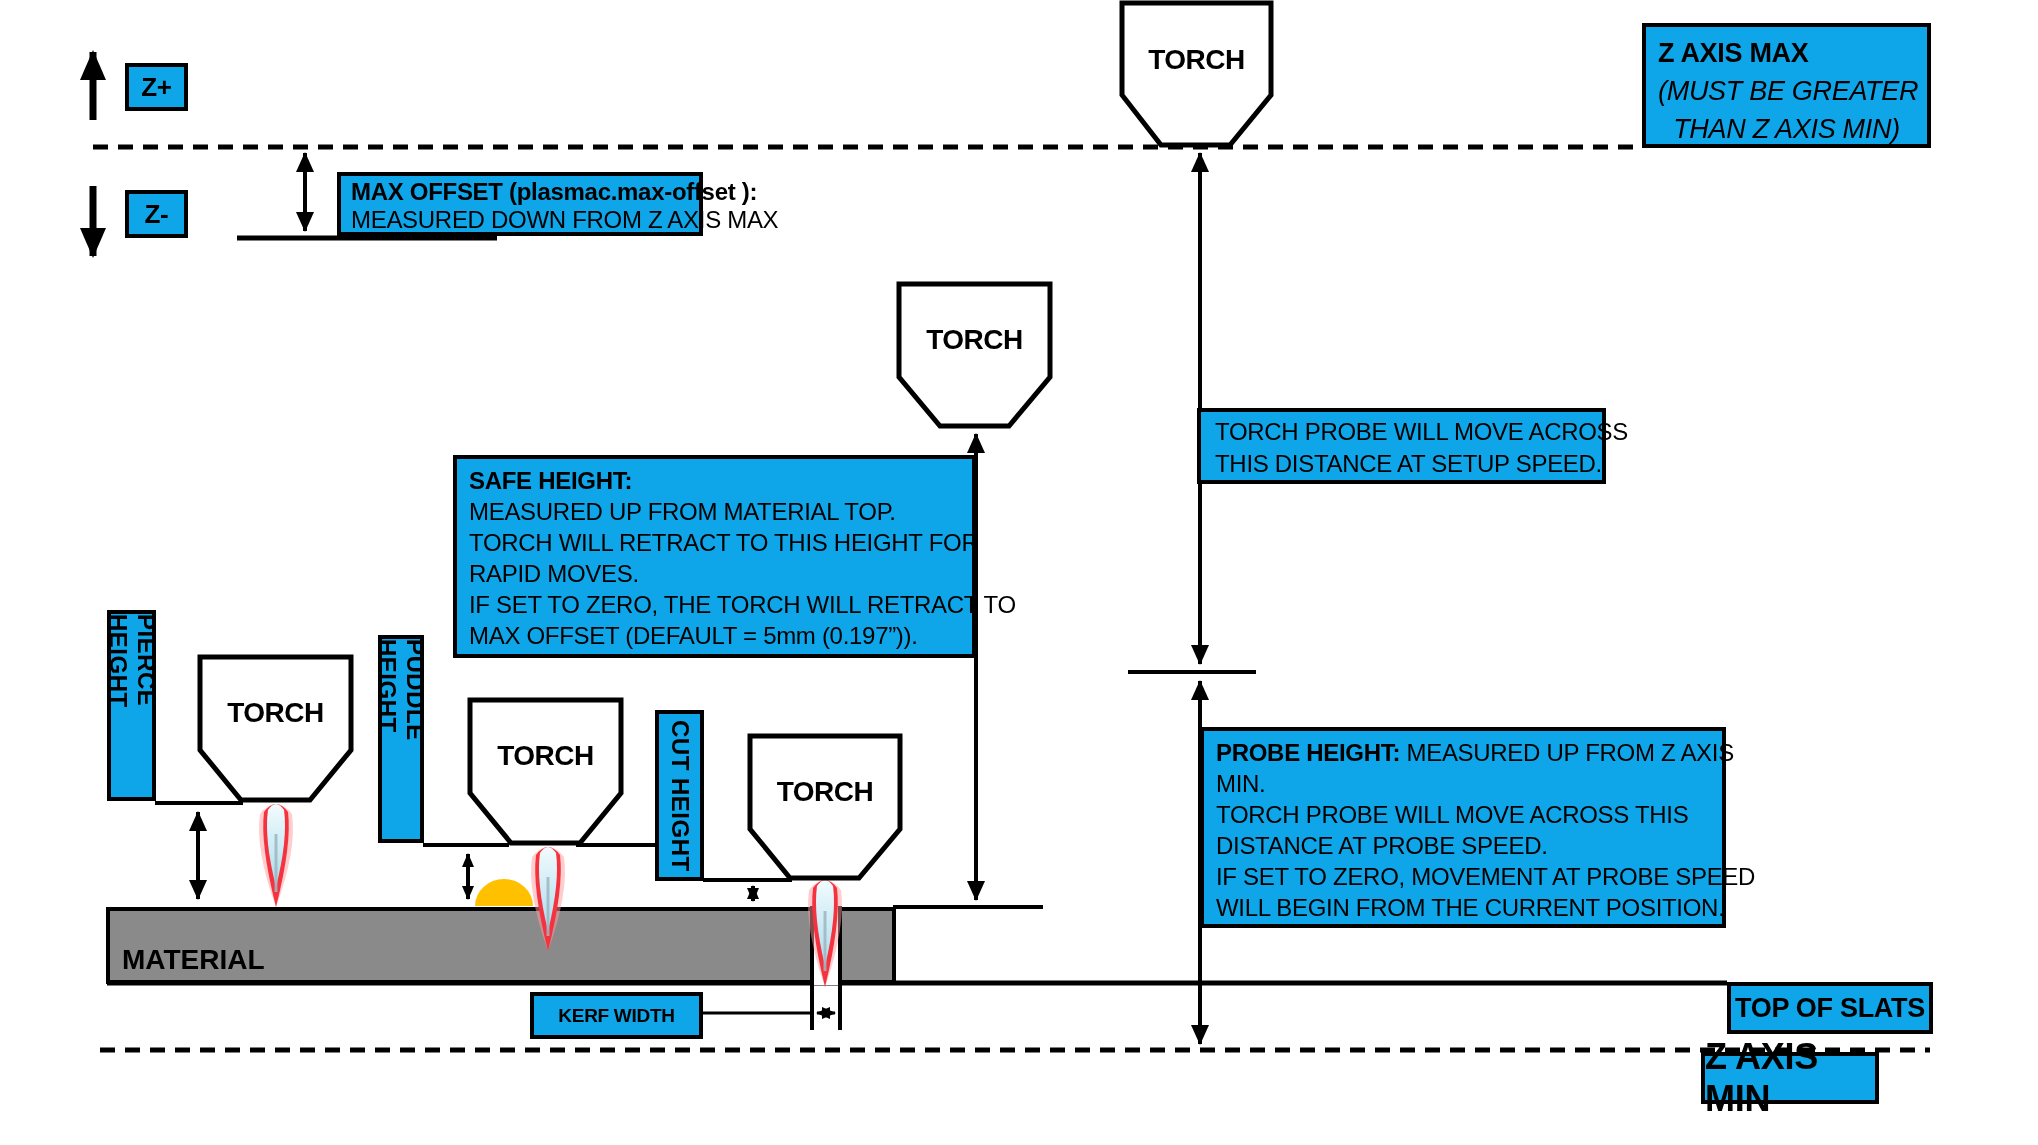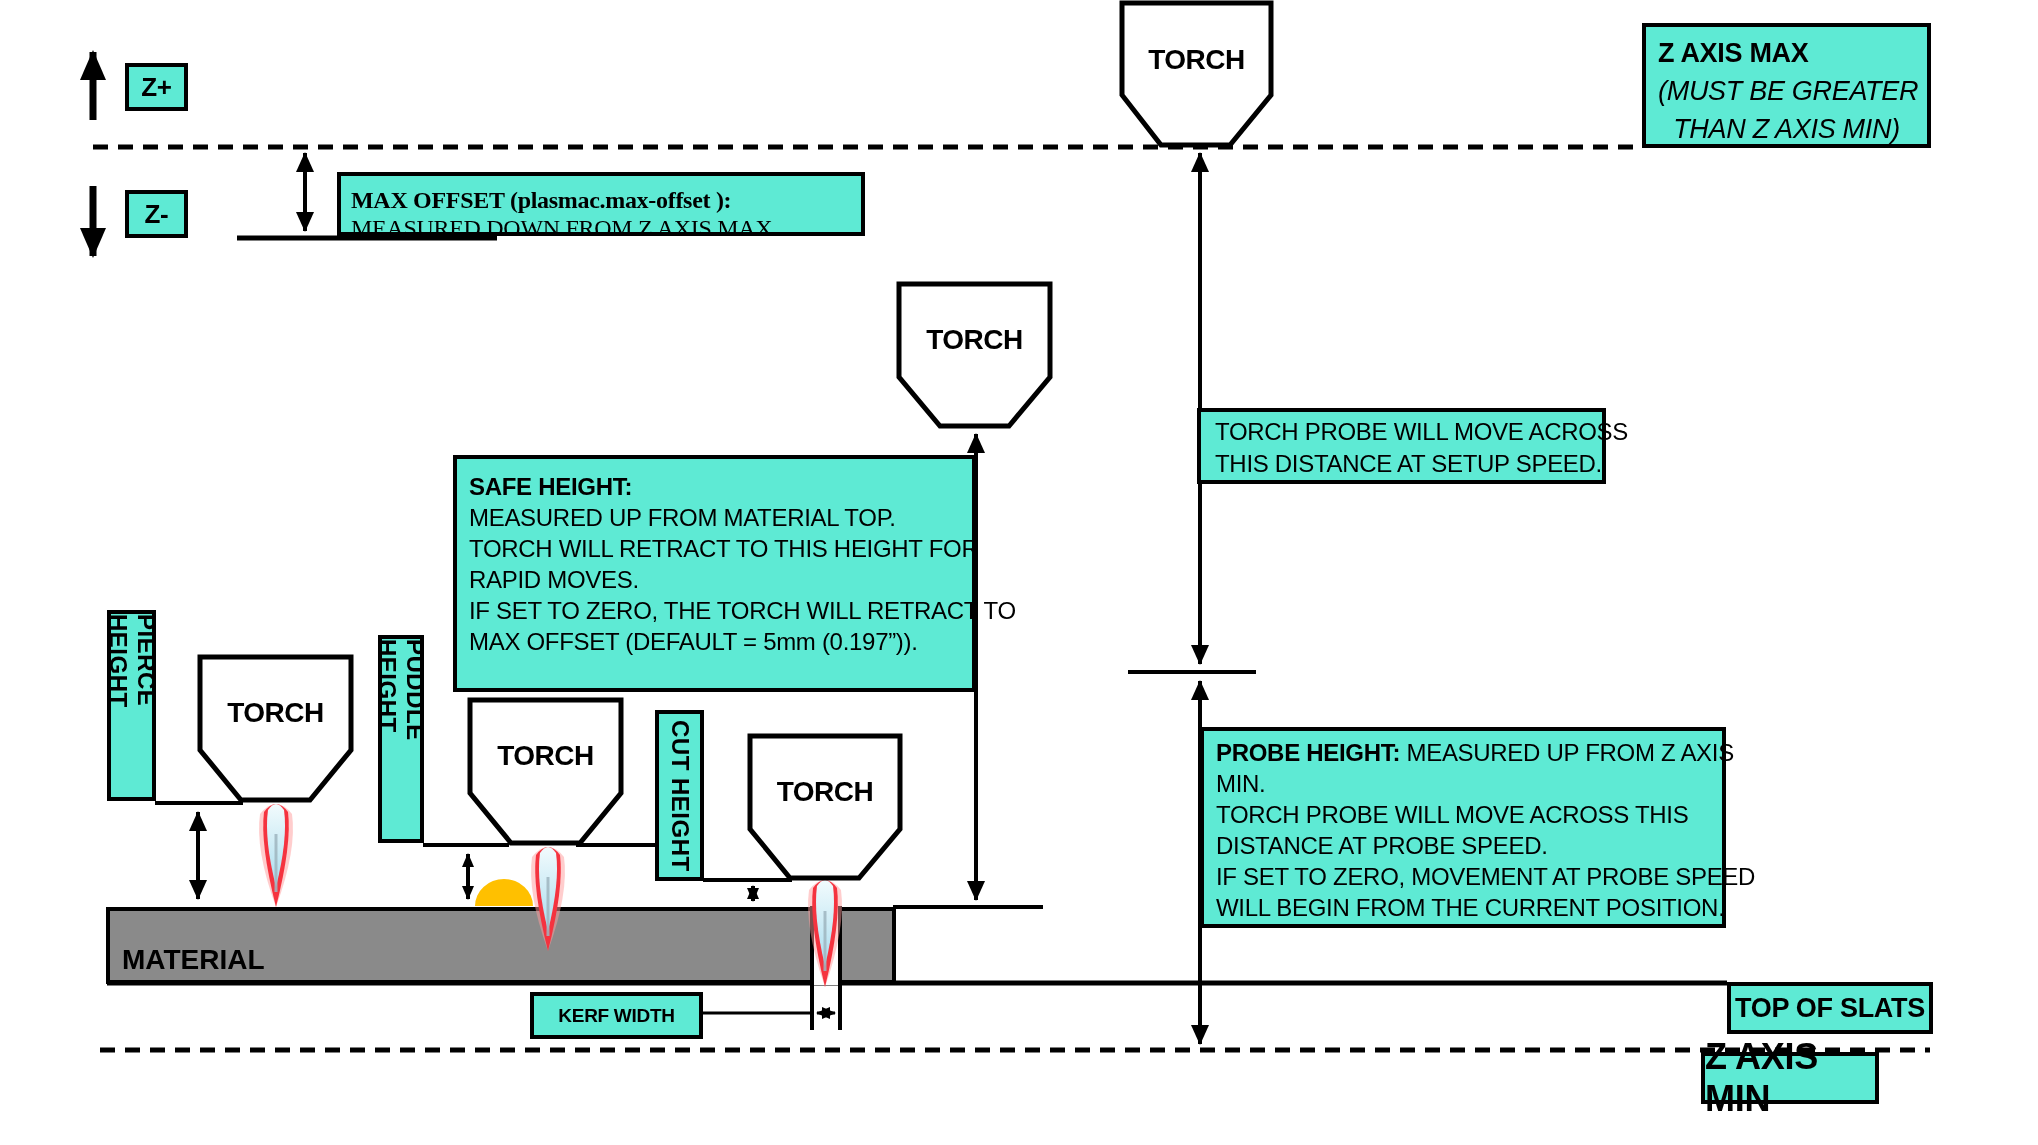--- a/index.html
+++ b/index.html
@@ -1,19 +1,19 @@
 <!DOCTYPE html>
 <html><head>
 <meta charset="utf-8">
 <style>
   html,body{margin:0;padding:0;background:#fff;}
   #stage{position:relative;width:2038px;height:1145px;background:#fff;overflow:hidden;
          font-family:"Liberation Sans",sans-serif;color:#000;}
   #diagram{position:absolute;left:0;top:0;}
-  .textbox{position:absolute;box-sizing:border-box;border:4px solid #000;background:#5eead4;
+  .textbox{position:absolute;box-sizing:border-box;border:4px solid #000;background:#0ea5e9;
            letter-spacing:-0.3px;color:#000;}
   .center{display:flex;align-items:center;justify-content:center;}
   .b{font-weight:700;}
   .i{font-style:italic;text-align:center;}
   .vlabel{writing-mode:vertical-rl;font-weight:700;font-size:24px;letter-spacing:0.5px;}
   .torchlabel{position:absolute;text-align:center;font-weight:700;font-size:28px;letter-spacing:-0.5px;}
   .plain{position:absolute;background:transparent;border:none;}
   .ln{white-space:nowrap;}
 </style>
 </head>
@@ -101,32 +101,32 @@
 
 <div class="torchlabel" style="left:1122px;top:44px;width:149px;">TORCH</div>
 <div class="torchlabel" style="left:899px;top:324px;width:151px;">TORCH</div>
 <div class="torchlabel" style="left:200px;top:697px;width:151px;">TORCH</div>
 <div class="torchlabel" style="left:470px;top:740px;width:151px;">TORCH</div>
 <div class="torchlabel" style="left:750px;top:776px;width:150px;">TORCH</div>
 
 <div class="textbox center b" style="left:125px;top:63px;width:63px;height:48px;font-size:26px;">Z+</div>
 <div class="textbox center b" style="left:125px;top:190px;width:63px;height:48px;font-size:26px;">Z-</div>
 
-<div class="textbox" style="left:337px;top:172px;width:528px;height:64px;padding:10px 10px;font-size:24px;line-height:28px;font-family:Liberation Serif, serif;">
+<div class="textbox" style="left:337px;top:172px;width:366px;height:64px;padding:2px 10px;font-size:24px;line-height:28px;">
   <div class="b ln">MAX OFFSET (plasmac.max-offset ):</div>
   <div class="ln">MEASURED DOWN FROM Z AXIS MAX</div>
 </div>
 
 <div class="textbox" style="left:1642px;top:23px;width:289px;height:125px;padding:7px 12px;font-size:27px;line-height:38px;">
   <div class="b ln">Z AXIS MAX</div>
   <div class="i ln">(MUST BE GREATER</div>
   <div class="i ln">THAN Z AXIS MIN)</div>
 </div>
 
-<div class="textbox" style="left:453px;top:455px;width:523px;height:237px;padding:12px 12px;font-size:24px;line-height:31px;">
+<div class="textbox" style="left:453px;top:455px;width:523px;height:203px;padding:6px 12px;font-size:24px;line-height:31px;">
   <div class="b ln">SAFE HEIGHT:</div>
   <div class="ln">MEASURED UP FROM MATERIAL TOP.</div>
   <div class="ln">TORCH WILL RETRACT TO THIS HEIGHT FOR</div>
   <div class="ln">RAPID MOVES.</div>
   <div class="ln">IF SET TO ZERO, THE TORCH WILL RETRACT TO</div>
   <div class="ln">MAX OFFSET (DEFAULT = 5mm (0.197”)).</div>
 </div>
 
 <div class="textbox" style="left:1197px;top:408px;width:409px;height:76px;padding:4px 14px;font-size:24px;line-height:32px;">
   <div class="ln">TORCH PROBE WILL MOVE ACROSS</div>

